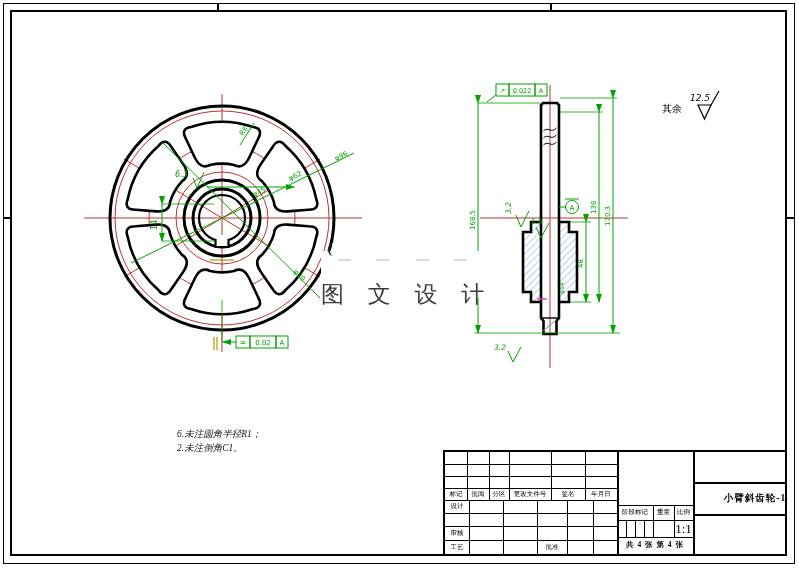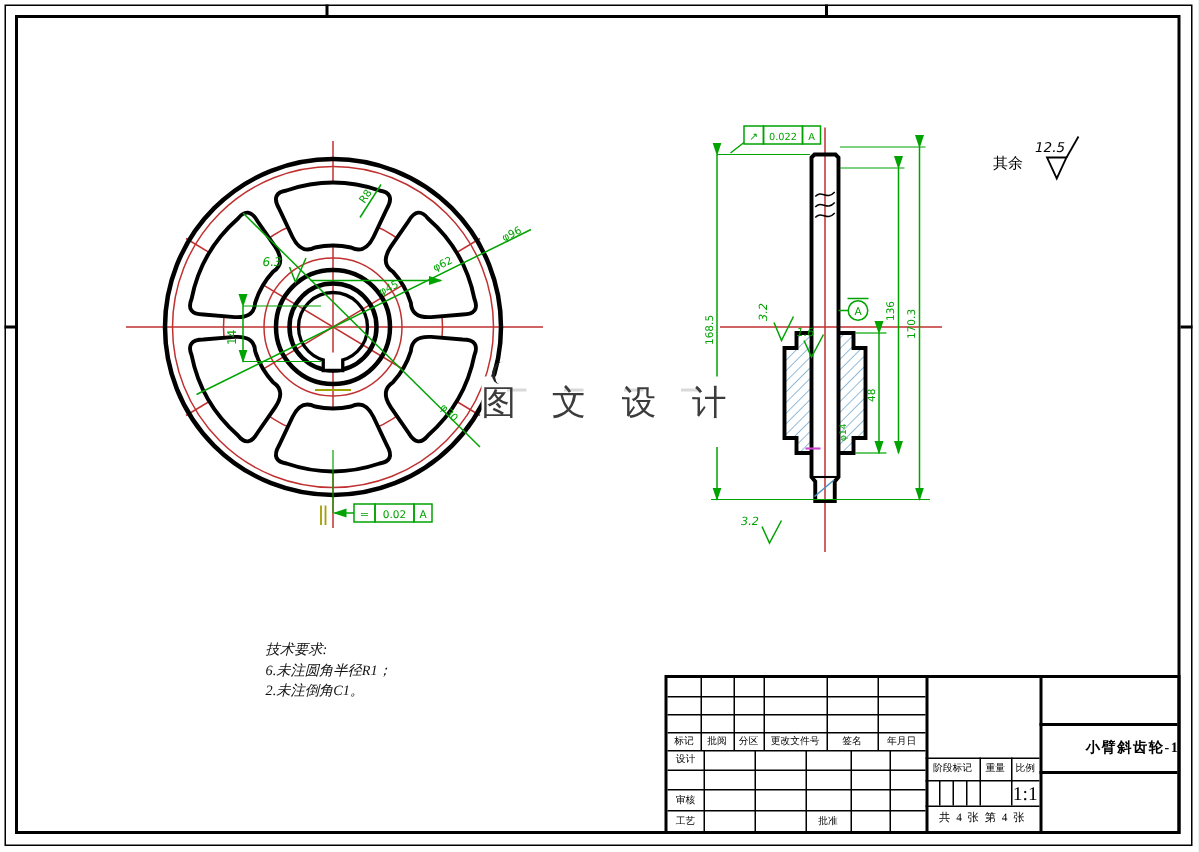--- a/index.html
+++ b/index.html
@@ -8,21 +8,21 @@
   .outer-border{position:absolute;left:3px;top:3px;width:792px;height:561px;
         border:1px solid #000;box-sizing:border-box;}
   .inner-frame{position:absolute;left:10px;top:10px;width:777px;height:546px;
         border:2px solid #000;box-sizing:border-box;}
   .tick{position:absolute;background:#000;}
   .main-title{position:absolute;left:16px;top:22px;font-size:27px;letter-spacing:1px;
         color:#cd5c5c;font-family:"Liberation Serif",serif;white-space:nowrap;}
   .tech{position:absolute;left:177px;top:428px;width:290px;font-size:9.5px;
         font-style:italic;color:#111;line-height:13.5px;white-space:nowrap;}
   .wm-box{position:absolute;left:321px;top:251px;width:166px;height:47px;background:#fff;}
-  .wm-text{position:absolute;left:0;top:2px;width:100%;text-align:center;font-size:23px;
+  .wm-text{position:absolute;left:0;top:28px;width:100%;text-align:center;font-size:23px;
         letter-spacing:9px;color:#3c3c3c;font-family:"Liberation Serif",serif;white-space:nowrap;}
   .wm-dash{position:absolute;height:2px;width:13px;background:#d9d9d9;top:8px;}
   .wm-curve{position:absolute;left:7px;top:-10px;width:10px;height:15px;
         border-left:2px solid #222;border-radius:60% 0 0 40%;}
   
   .tb{position:absolute;left:443px;top:450px;width:344px;height:106px;
         border:2px solid #000;box-sizing:border-box;font-family:"Liberation Serif",serif;}
   .tb .hl,.tb .vl{position:absolute;background:#000;}
   .tb .cell{position:absolute;display:flex;align-items:center;justify-content:center;
         font-size:6.5px;color:#000;white-space:nowrap;overflow:hidden;}
@@ -201,21 +201,20 @@
     <div class="wm-curve"></div>
     <div class="wm-dash" style="left:17px;"></div>
     <div class="wm-dash" style="left:55px;"></div>
     <div class="wm-dash" style="left:95px;"></div>
     <div class="wm-dash" style="left:133px;"></div>
     <div class="wm-text">图 文 设 计</div>
   </div>
 
 
   <div class="tech">
-    <div>技术要求:</div>
     <div>6.未注圆角半径R1；</div>
     <div>2.未注倒角C1。</div>
   </div>
 
   <div class="tb">
 
     <div class="hl" style="left:0;top:12px;width:172px;height:1px;"></div>
     <div class="hl" style="left:0;top:24px;width:172px;height:1px;"></div>
     <div class="hl" style="left:0;top:36px;width:172px;height:1px;"></div>
     <div class="hl" style="left:0;top:48px;width:172px;height:1px;"></div>
@@ -257,18 +256,18 @@
 
     <div class="cell" style="left:0;top:48px;width:24px;height:13px;">设计</div>
     <div class="cell" style="left:0;top:74px;width:24px;height:14px;">审核</div>
     <div class="cell" style="left:0;top:88px;width:24px;height:14px;">工艺</div>
     <div class="cell" style="left:92px;top:88px;width:30px;height:14px;">批准</div>
 
     <div class="cell" style="left:172px;top:53px;width:36px;height:15px;">阶段标记</div>
     <div class="cell" style="left:208px;top:53px;width:21px;height:15px;">重量</div>
     <div class="cell" style="left:229px;top:53px;width:19px;height:15px;">比例</div>
     <div class="cell sc" style="left:229px;top:68px;width:19px;height:17px;">1:1</div>
-    <div class="cell sh" style="left:172px;top:85px;width:76px;height:16px;">共 4 张 第 4 张</div>
+    <div class="cell sh" style="left:172px;top:85px;width:76px;height:16px;font-weight:bold;">共 4 张 第 4 张</div>
 
     <div class="cell pn" style="left:248px;top:30px;width:92px;height:32px;">小臂斜齿轮-1</div>
   </div>
 
 </div>
 
 </body></html>

